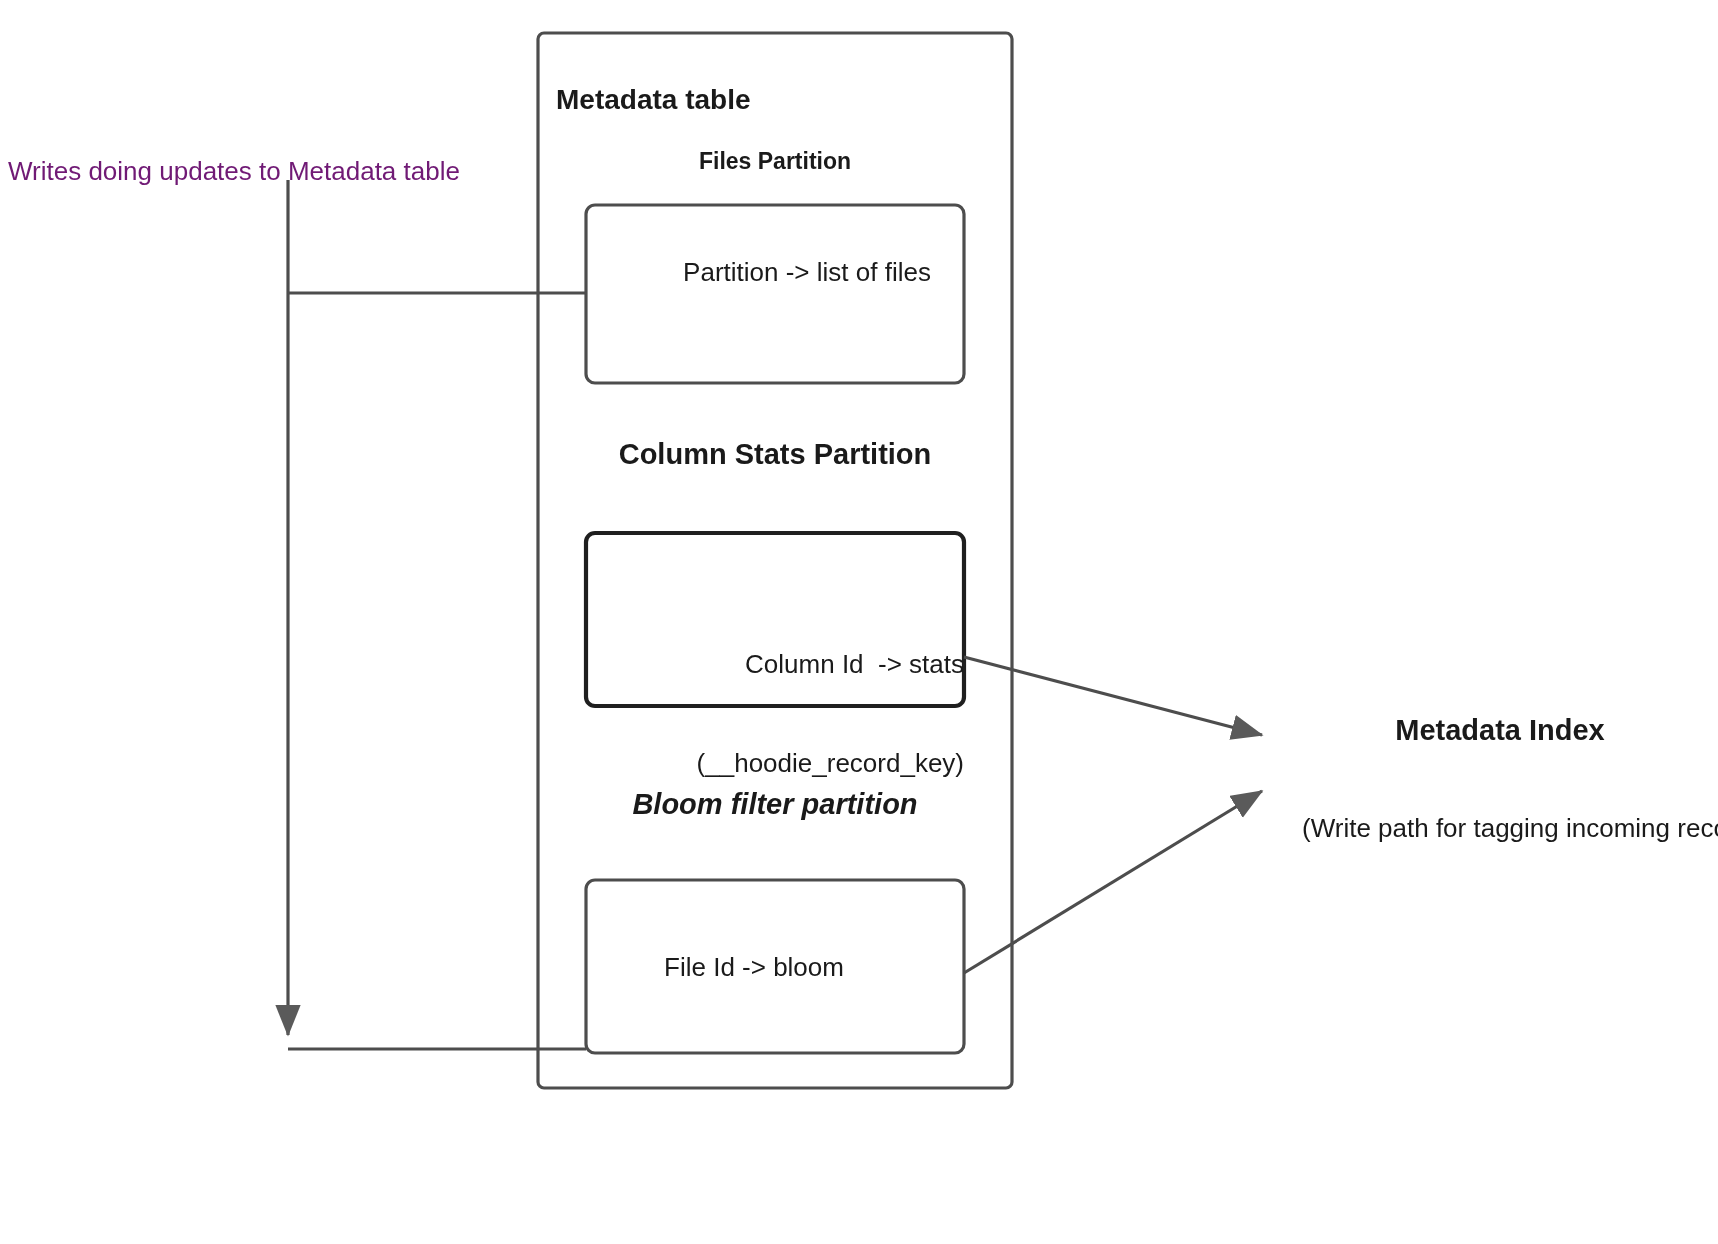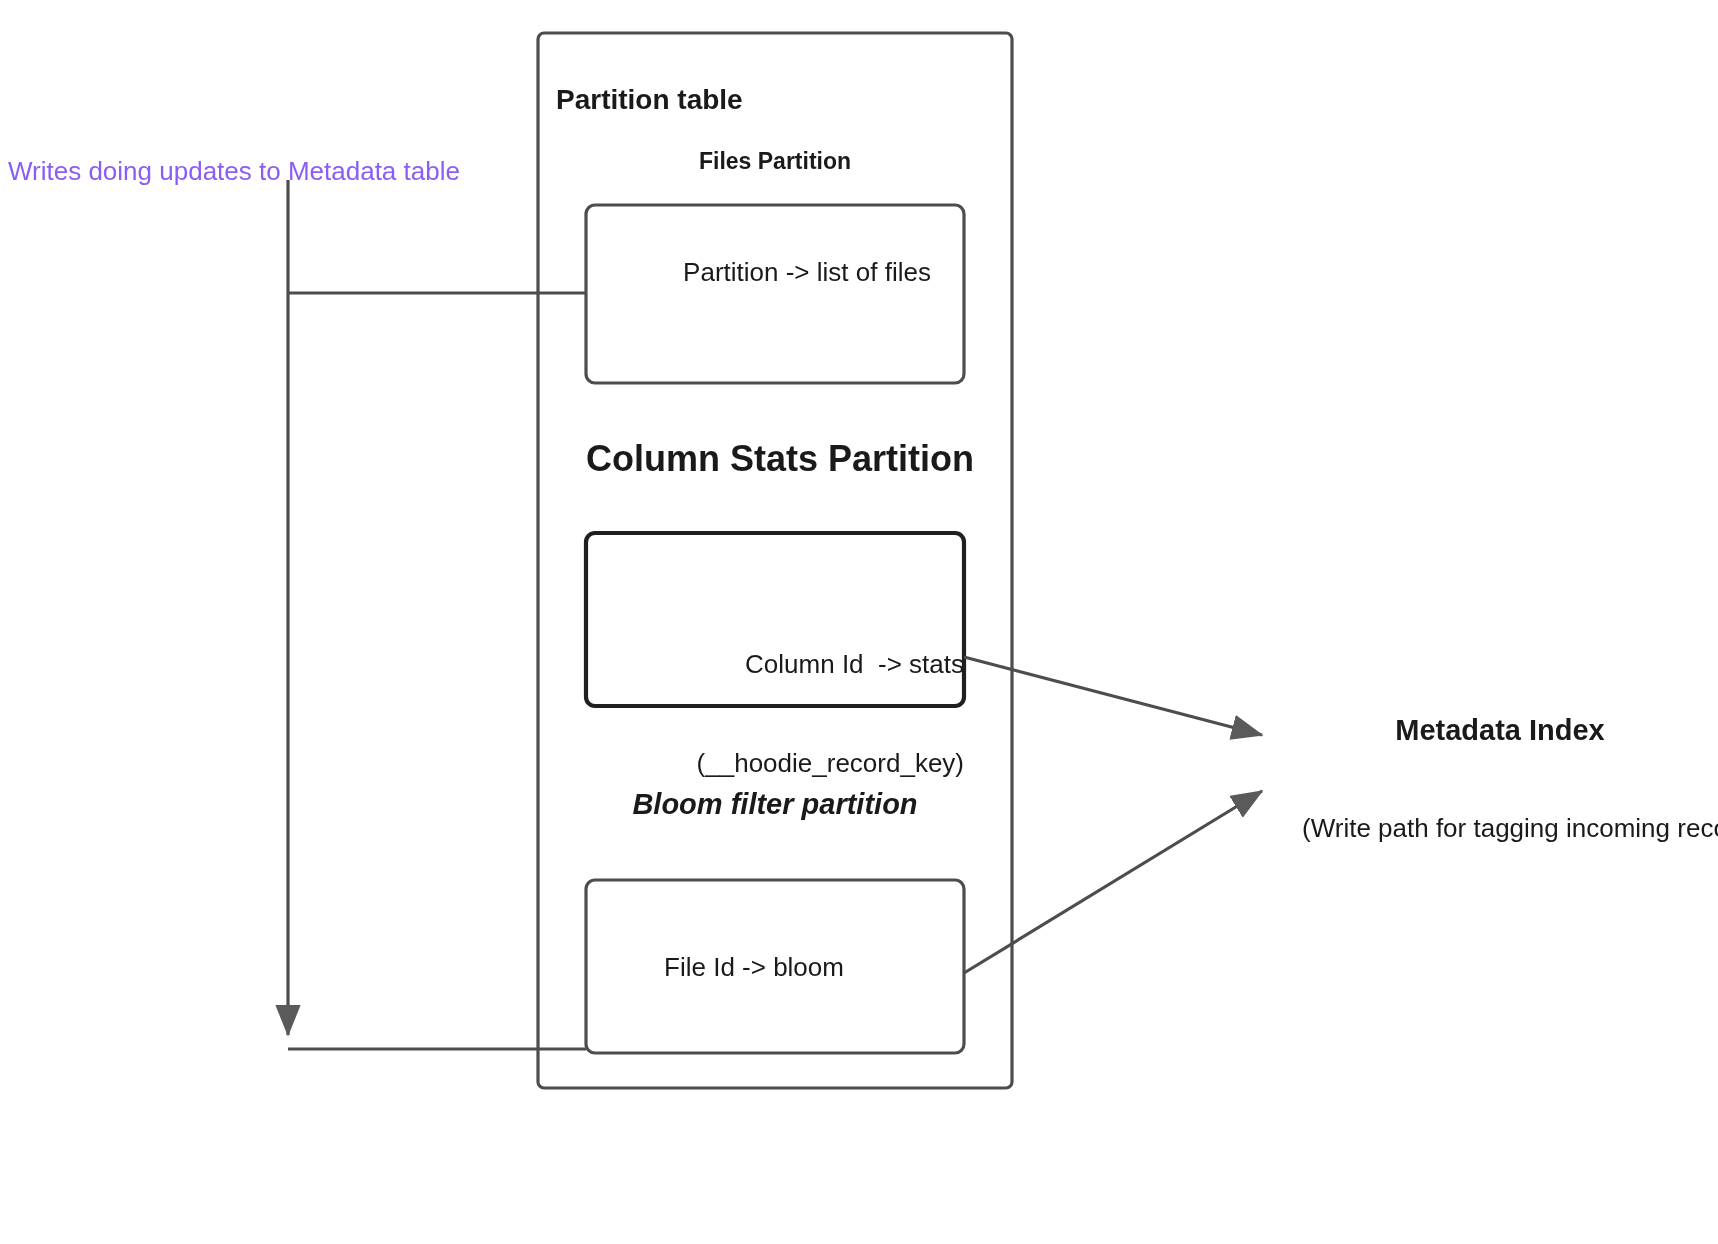--- a/index.html
+++ b/index.html
@@ -35,21 +35,21 @@
   .bold {
     font-weight: bold;
   }
 
   
   #writes-label {
     left: 8px;
     top: 155px;
     width: 210px;
     font-size: 26px;
-    color: #8b5cf6;
+    color: #701a75;
   }
 
   
   #metadata-table-title {
     left: 556px;
     top: 82px;
     width: 380px;
     text-align: left;
     font-size: 28px;
   }
@@ -58,21 +58,21 @@
   #files-partition-heading {
     left: 586px;
     top: 147px;
     width: 378px;
     font-size: 23px;
   }
   #column-stats-heading {
     left: 586px;
     top: 436px;
     width: 378px;
-    font-size: 36px;
+    font-size: 29px;
   }
   #bloom-filter-heading {
     left: 586px;
     top: 786px;
     width: 378px;
     font-size: 29px;
     font-style: italic;
   }
 
   
@@ -140,21 +140,21 @@
 
     <path d="M288,1049 L586,1049" fill="none" stroke="#4d4d4d" stroke-width="3.2"></path>
 
     <path d="M964,657 L1262,735" fill="none" stroke="#4d4d4d" stroke-width="3.2" marker-end="url(#arrowFilled)"></path>
 
     <path d="M964,973 L1262,791" fill="none" stroke="#4d4d4d" stroke-width="3.2" marker-end="url(#arrowFilled)"></path>
   </svg>
 
   <div class="txt" id="writes-label">Writes doing updates to Metadata table</div>
 
-  <div class="txt bold" id="metadata-table-title">Partition table</div>
+  <div class="txt bold" id="metadata-table-title">Metadata table</div>
 
   <div class="txt bold" id="files-partition-heading">Files Partition</div>
 
   <div class="txt" id="files-box-label">Partition -&gt; list of files</div>
 
   <div class="txt bold" id="column-stats-heading"><span>Column Stats Partition</span></div>
 
   <div class="txt" id="colstats-box-label">
     <div>Column Id  -&gt; stats</div>
     <div>(__hoodie_record_key)</div>

